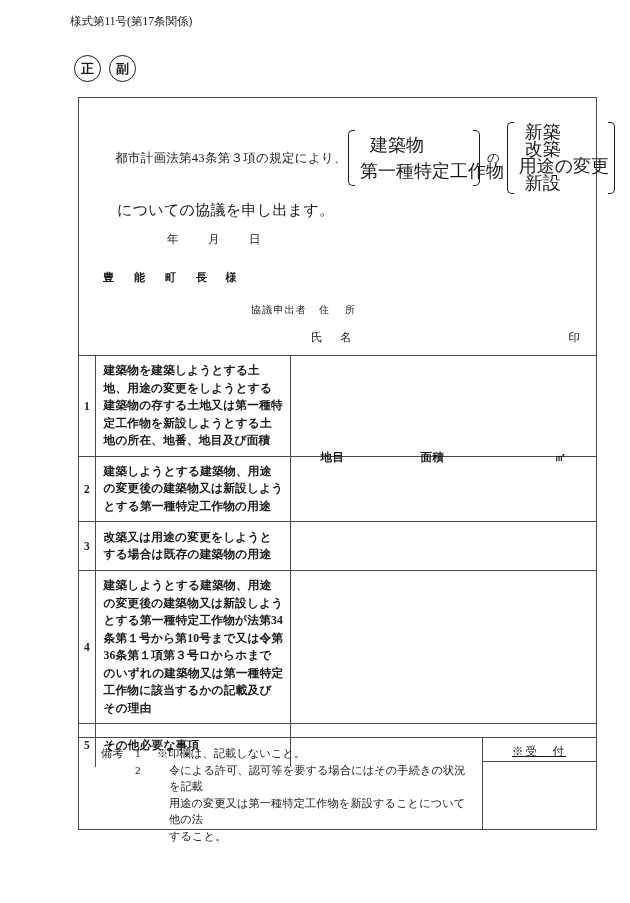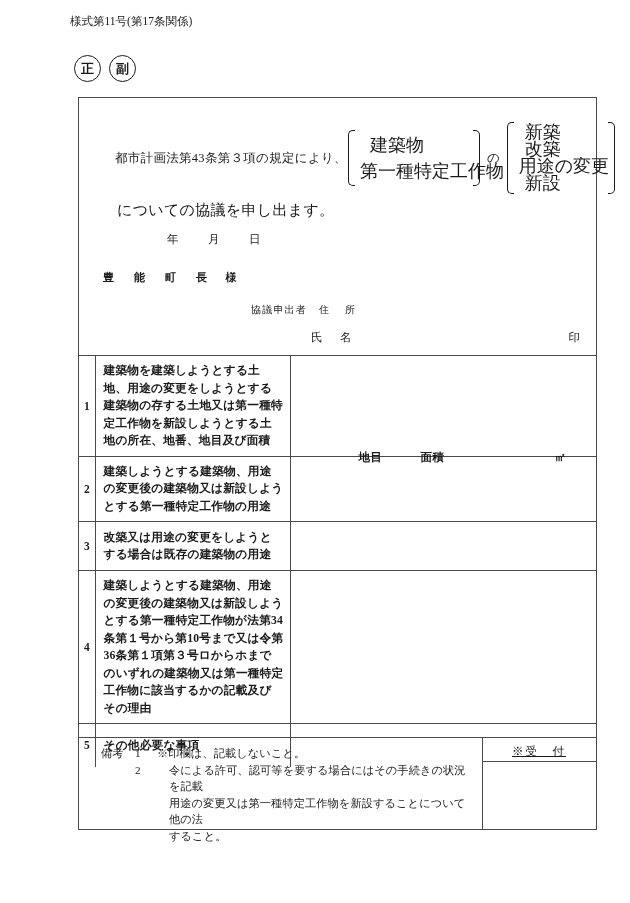--- a/index.html
+++ b/index.html
@@ -223,21 +223,21 @@
   }
   .r1 .c-label { vertical-align: top !important; }
   .value-row1 {
     position: absolute;
     left: 0;
     bottom: 6px;
     width: 100%;
     font-size: 11.5px;
     letter-spacing: 0.5px;
   }
-  .value-row1 .f1 { position: absolute; left: 30px; margin-left: 38px; }
+  .value-row1 .f1 { position: absolute; left: 30px; }
   .value-row1 .f2 { position: absolute; left: 130px; }
   .value-row1 .f3 { position: absolute; left: 264px; }
   .mid-label { vertical-align: middle !important; }
 
   
   .footer {
     position: absolute;
     left: 0;
     bottom: 0;
     width: 100%;

